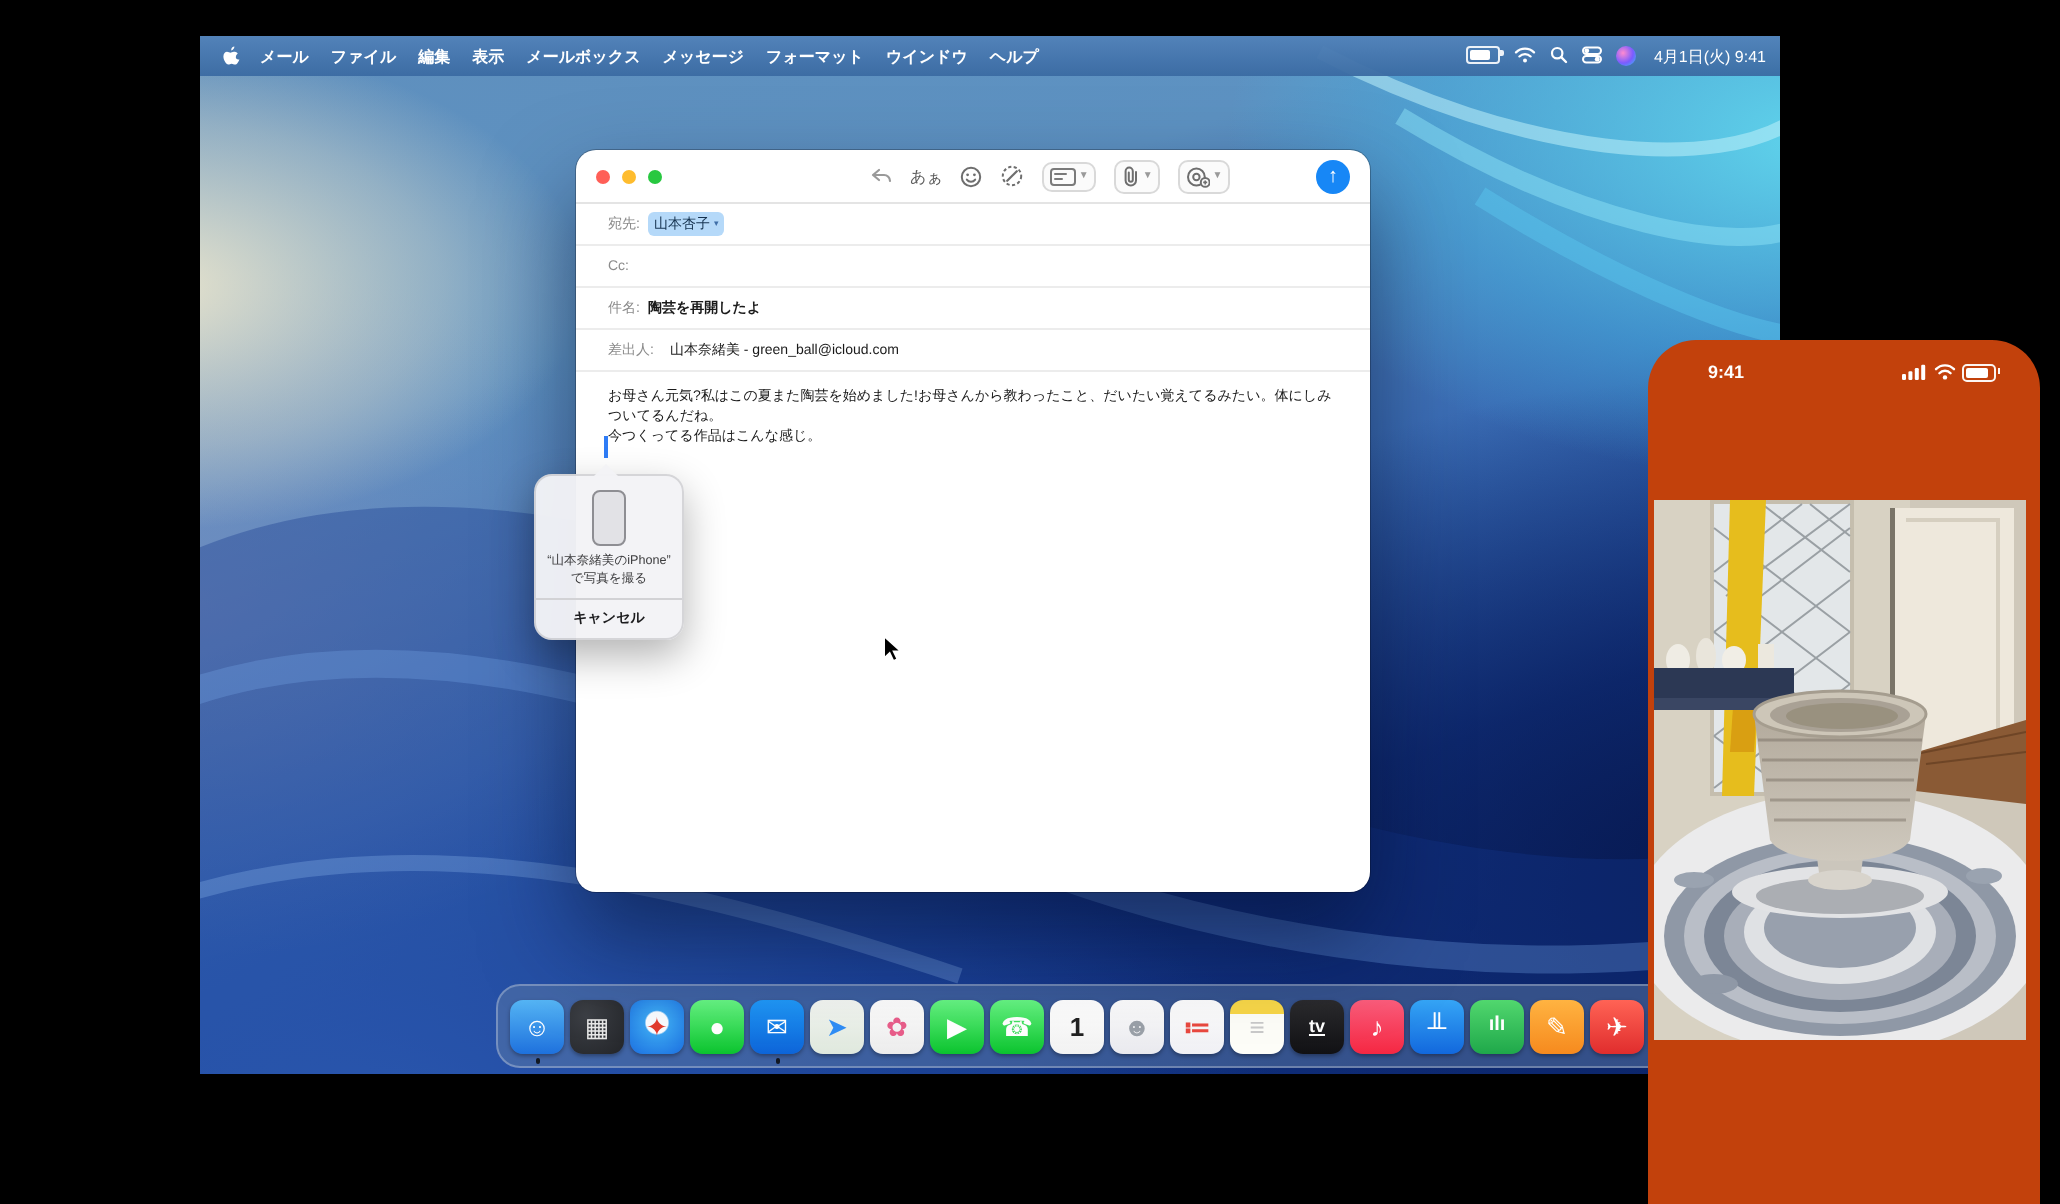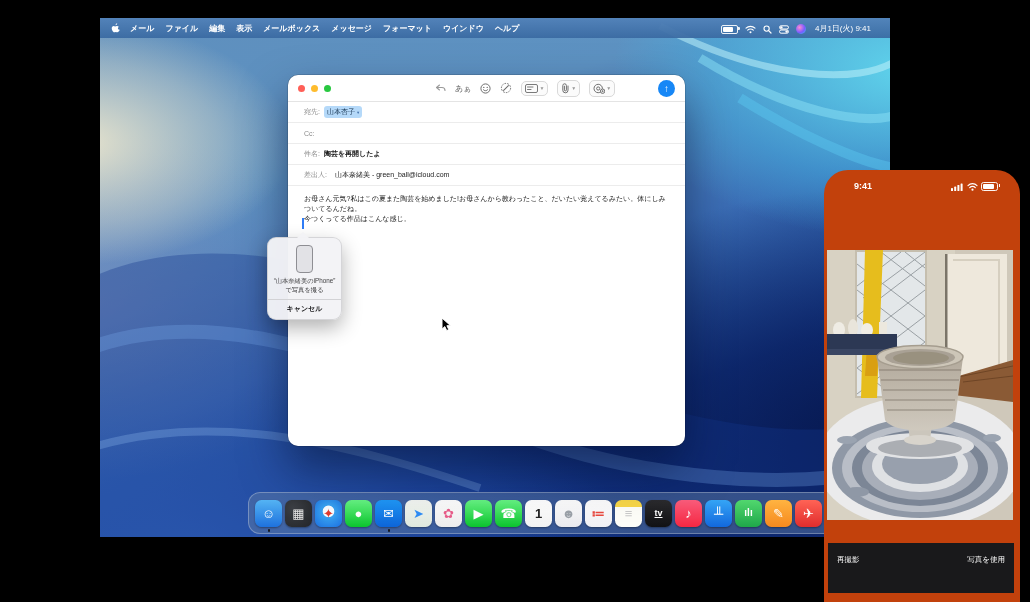--- a/index.html
+++ b/index.html
@@ -18,21 +18,21 @@
       linear-gradient(160deg,#5f8fbd 0%,#5d92c2 28%,#3a6cb4 52%,#14388a 72%,#0a2467 100%);}
   .waves{position:absolute;inset:0;}
 
   
   .menubar{position:absolute;left:0;top:0;width:100%;height:20px;
     background:linear-gradient(180deg,rgba(82,130,185,.96),rgba(58,106,162,.94));
     display:flex;align-items:center;color:#fff;font-size:8px;z-index:30;}
   .menubar .apple{margin:0 10px 0 11px;display:flex;}
   .menubar .mname{margin-right:11px;white-space:nowrap;}
   .menubar .mname.app{font-weight:700;}
-  .mb-right{margin-left:auto;display:flex;align-items:flex-end;gap:7px;padding-right:19px;}
+  .mb-right{margin-left:auto;display:flex;align-items:flex-start;gap:7px;padding-right:7px;}
   .mb-ic{display:flex;align-items:center;}
   .clock{font-size:8px;white-space:nowrap;margin-left:2px;}
   .batt{width:15px;height:7px;border:1px solid rgba(255,255,255,.9);border-radius:2px;position:relative;}
   .batt::after{content:"";position:absolute;right:-3px;top:1.5px;width:1.5px;height:3px;background:rgba(255,255,255,.9);border-radius:0 1px 1px 0;}
   .batt i{position:absolute;left:1px;top:1px;bottom:1px;width:10px;background:#fff;border-radius:1px;}
   .siri{width:10px;height:10px;border-radius:50%;background:radial-gradient(circle at 35% 35%,#ff8ad0,#7a5cff 55%,#31c3f0);}
 
   
   .dock{position:absolute;left:148px;bottom:3px;height:42px;width:708px;border-radius:12px;
     background:rgba(96,126,168,.48);border:0.5px solid rgba(255,255,255,.28);
@@ -400,18 +400,14 @@
         <polygon points="80,168 106,168 103,190 83,190" fill="#cbc6bc"></polygon>
         <ellipse cx="93" cy="190" rx="16" ry="5" fill="#d8d4cc"></ellipse>
         <path d="M50 107 L58 170 C66 184 120 184 128 170 L136 107 Z" fill="url(#bowlG)"></path>
         <path d="M52 120 H134 M54 130 H132 M56 140 H130 M58 150 H128 M60 160 H126" stroke="rgba(106,96,84,.4)" stroke-width="1.4"></path>
         <ellipse cx="93" cy="107" rx="43" ry="11.5" fill="#cdc6b8" stroke="#a59d8f" stroke-width="1.5"></ellipse>
         <ellipse cx="93" cy="107.5" rx="35" ry="8.5" fill="#a9a195"></ellipse>
         <ellipse cx="94" cy="108" rx="28" ry="6.5" fill="#99917f"></ellipse>
       </svg>
     </div>
 
-    <div class="pactions">
-      <span class="pact">再撮影</span>
-      <span class="pact">写真を使用</span>
-    </div>
   </div>
 </div>
 
 </body></html>

